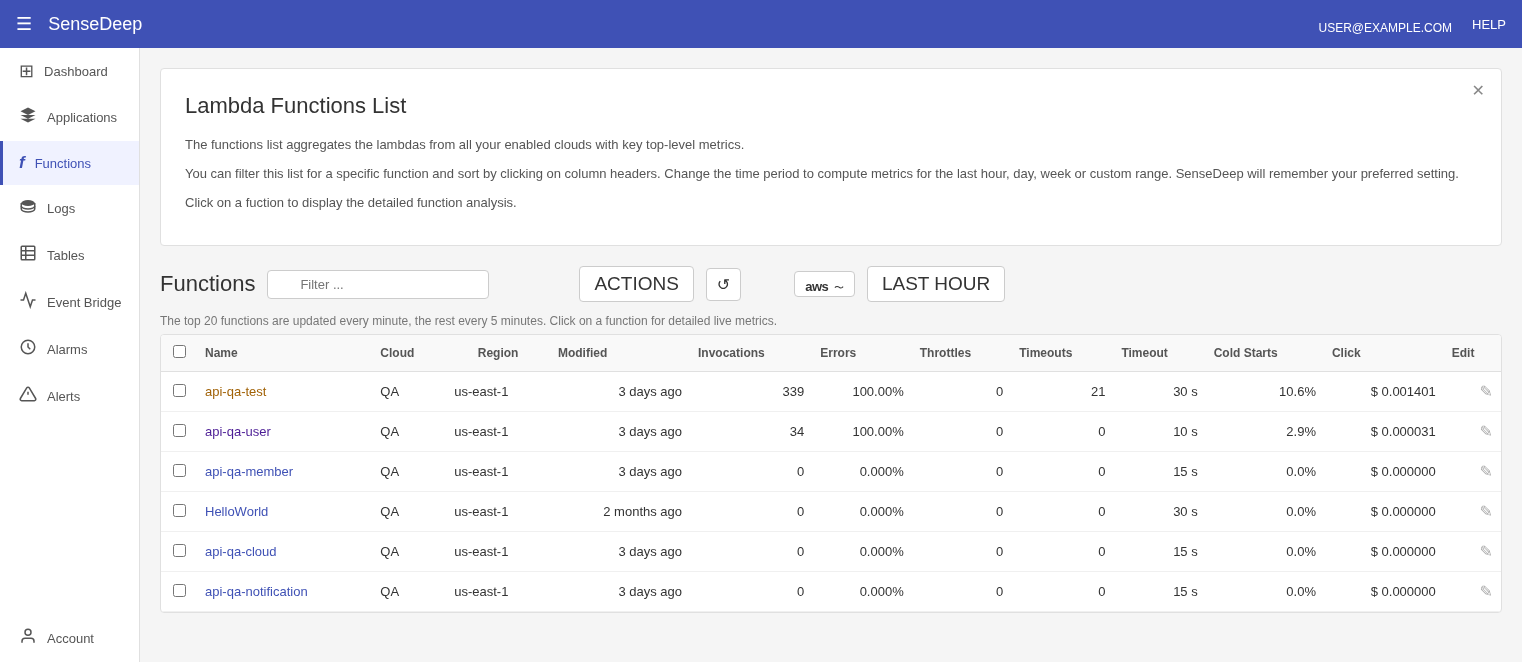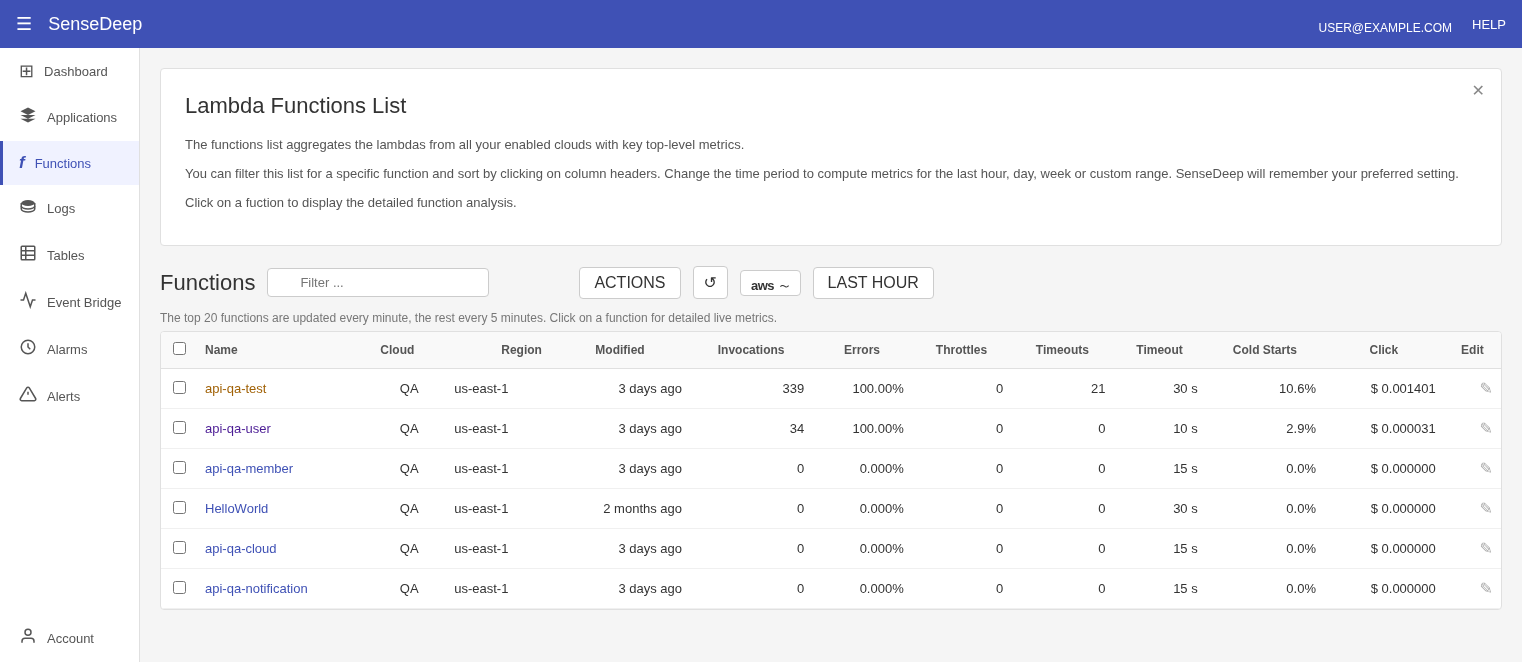--- a/index.html
+++ b/index.html
@@ -108,56 +108,56 @@
       color: #aaa;
       font-size: 14px;
       pointer-events: none;
     }
     .actions-btn, .refresh-btn, .aws-btn, .time-btn {
       padding: 6px 14px;
       border: 1px solid #ccc;
       background: white;
       border-radius: 4px;
       cursor: pointer;
-      font-size: 16px;
+      font-size: 19px;
       font-weight: 500;
       color: #333;
     }
     .refresh-btn { padding: 6px 10px; font-size: 15px; }
-    .aws-btn { font-size: 20px; line-height: 1; padding: 2px 10px; }
+    .aws-btn { font-size: 20px; line-height: 1; padding: 2px 10px; margin-left: 41px; }
 
     .update-info { font-size: 12px; color: #777; margin-bottom: 6px; }
 
     
     .table-wrapper { background: white; border: 1px solid #e0e0e0; border-radius: 4px; overflow: hidden; }
     table { width: 100%; border-collapse: collapse; }
     thead tr { background: #f9f9f9; border-bottom: 1px solid #e0e0e0; }
     th {
       padding: 10px 8px;
-      text-align: center;
+      text-align: left;
       font-size: 12px;
       font-weight: 600;
       color: #555;
       cursor: pointer;
       white-space: nowrap;
     }
     th:nth-child(1) { width: 36px; text-align: center; }
     th:nth-child(2) { text-align: left; }
     th:nth-child(3) { text-align: left; }
-    th:nth-child(4) { text-align: right; }
+    th:nth-child(4) { text-align: center; }
     td {
       padding: 10px 8px;
       border-bottom: 1px solid #f0f0f0;
       font-size: 13px;
       text-align: right;
       white-space: nowrap;
     }
     td:nth-child(1) { text-align: center; }
     td:nth-child(2) { text-align: left; color: #3f51b5; cursor: pointer; }
-    td:nth-child(3) { text-align: center; }
+    td:nth-child(3) { text-align: left; }
     td:nth-child(4) { text-align: left; }
     .edit-icon { color: #aaa; cursor: pointer; font-size: 16px; }
     input[type="checkbox"] { cursor: pointer; }
 
     
     .sidebar-spacer { flex: 1; }
   </style>
 </head>
 <body>
 

